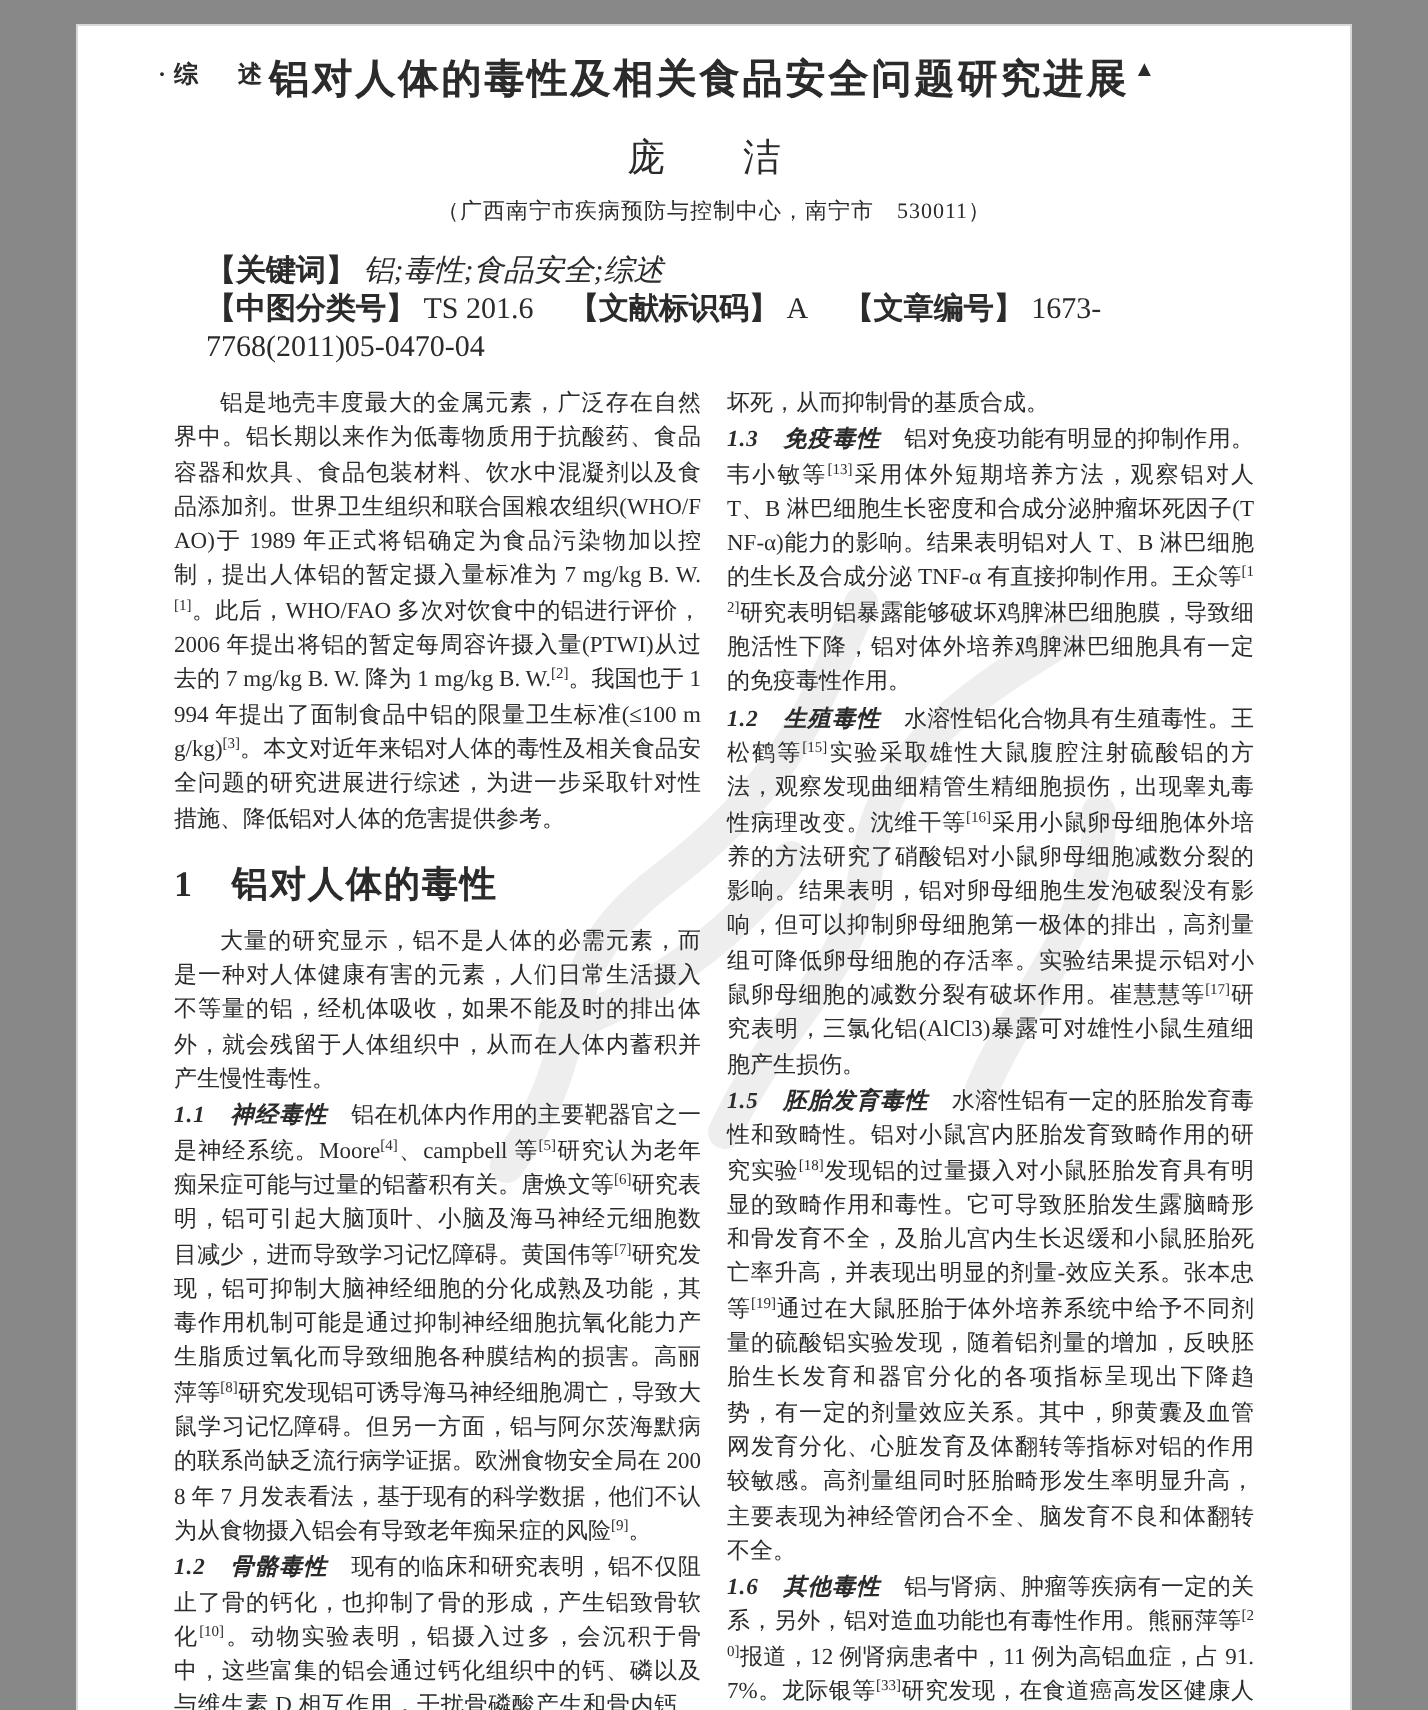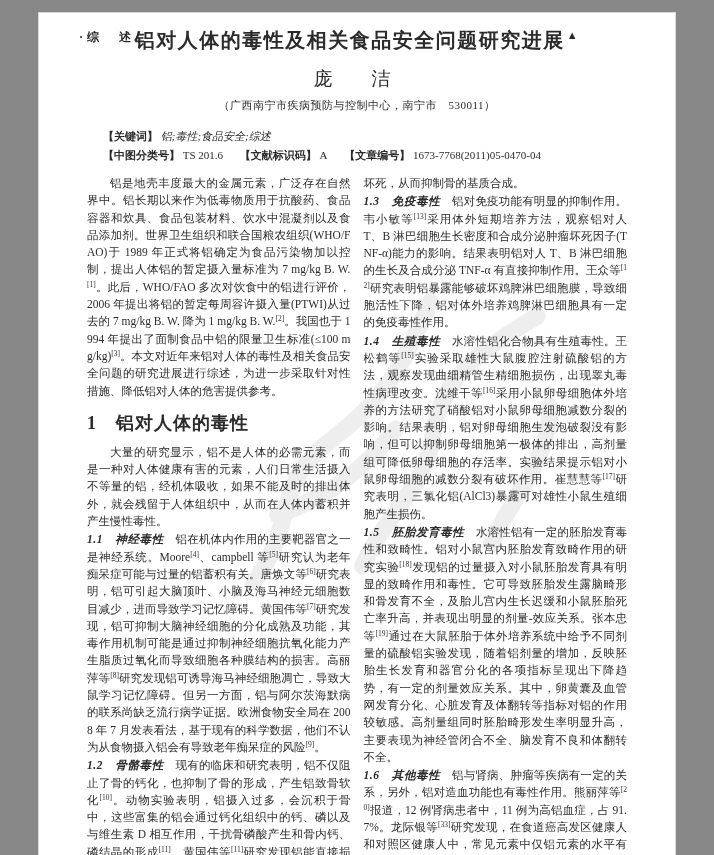--- a/index.html
+++ b/index.html
@@ -33,21 +33,21 @@
   }
   .head{text-align:center;}
   .title{
     font-size:20px;font-weight:bold;letter-spacing:1.5px;
     line-height:28px;margin:8px 40px 0;
   }
   .title .fn-mark{font-size:11px;vertical-align:8px;margin-left:2px;}
   .author{margin-top:12px;font-size:19px;letter-spacing:10px;}
   .affiliation{margin-top:6px;font-size:11px;letter-spacing:.5px;}
 
-  .meta{margin:14px 64px 0;font-size:11px;line-height:19px;}
+  .meta{margin:14px 64px 0;font-size:15px;line-height:19px;}
   .meta-label{font-weight:bold;}
   .meta-val{margin-right:14px;}
   .kai{font-style:italic;}
 
   .columns{
     display:flex;gap:13px;
     padding:10px 48px 0;
     box-sizing:border-box;
   }
   .col{width:321px;}
@@ -116,19 +116,19 @@
           <p class="para sub"><span class="subhead">1.1　神经毒性</span>　铝在机体内作用的主要靶器官之一是神经系统。Moore<sup class="ref">[4]</sup>、campbell 等<sup class="ref">[5]</sup>研究认为老年痴呆症可能与过量的铝蓄积有关。唐焕文等<sup class="ref">[6]</sup>研究表明，铝可引起大脑顶叶、小脑及海马神经元细胞数目减少，进而导致学习记忆障碍。黄国伟等<sup class="ref">[7]</sup>研究发现，铝可抑制大脑神经细胞的分化成熟及功能，其毒作用机制可能是通过抑制神经细胞抗氧化能力产生脂质过氧化而导致细胞各种膜结构的损害。高丽萍等<sup class="ref">[8]</sup>研究发现铝可诱导海马神经细胞凋亡，导致大鼠学习记忆障碍。但另一方面，铝与阿尔茨海默病的联系尚缺乏流行病学证据。欧洲食物安全局在 2008 年 7 月发表看法，基于现有的科学数据，他们不认为从食物摄入铝会有导致老年痴呆症的风险<sup class="ref">[9]</sup>。</p>
           <p class="para sub"><span class="subhead">1.2　骨骼毒性</span>　现有的临床和研究表明，铝不仅阻止了骨的钙化，也抑制了骨的形成，产生铝致骨软化<sup class="ref">[10]</sup>。动物实验表明，铝摄入过多，会沉积于骨中，这些富集的铝会通过钙化组织中的钙、磷以及与维生素 D 相互作用，干扰骨磷酸产生和骨内钙、磷结晶的形成<sup class="ref">[11]</sup>。黄国伟等<sup class="ref">[11]</sup>研究发现铝能直接损害体外培养的人胚成骨细胞的活性，使细胞变性</p>
           <div class="footnote-block">
             <div class="footnote-rule"></div>
             <div class="footnote"><span class="fn-tri">▲</span>基金项目：广西卫生厅卫生科研计划项目（ Z20100226）</div>
           </div>
         </div>
       <div class="col">
           <p class="para cont">坏死，从而抑制骨的基质合成。</p>
           <p class="para sub"><span class="subhead">1.3　免疫毒性</span>　铝对免疫功能有明显的抑制作用。韦小敏等<sup class="ref">[13]</sup>采用体外短期培养方法，观察铝对人 T、B 淋巴细胞生长密度和合成分泌肿瘤坏死因子(TNF-α)能力的影响。结果表明铝对人 T、B 淋巴细胞的生长及合成分泌 TNF-α 有直接抑制作用。王众等<sup class="ref">[12]</sup>研究表明铝暴露能够破坏鸡脾淋巴细胞膜，导致细胞活性下降，铝对体外培养鸡脾淋巴细胞具有一定的免疫毒性作用。</p>
-          <p class="para sub"><span class="subhead">1.4　生殖毒性</span>　水溶性铝化合物具有生殖毒性。王松鹤等<sup class="ref">[15]</sup>实验采取雄性大鼠腹腔注射硫酸铝的方法，观察发现曲细精管生精细胞损伤，出现睾丸毒性病理改变。沈维干等<sup class="ref">[16]</sup>采用小鼠卵母细胞体外培养的方法研究了硝酸铝对小鼠卵母细胞减数分裂的影响。结果表明，铝对卵母细胞生发泡破裂没有影响，但可以抑制卵母细胞第一极体的排出，高剂量组可降低卵母细胞的存活率。实验结果提示铝对小鼠卵母细胞的减数分裂有破坏作用。崔慧慧等<sup class="ref">[17]</sup>研究表明，三氯化铝(AlCl3)暴露可对雄性小鼠生殖细胞产生损伤。</p>
+          <p class="para sub"><span class="subhead">1.2　生殖毒性</span>　水溶性铝化合物具有生殖毒性。王松鹤等<sup class="ref">[15]</sup>实验采取雄性大鼠腹腔注射硫酸铝的方法，观察发现曲细精管生精细胞损伤，出现睾丸毒性病理改变。沈维干等<sup class="ref">[16]</sup>采用小鼠卵母细胞体外培养的方法研究了硝酸铝对小鼠卵母细胞减数分裂的影响。结果表明，铝对卵母细胞生发泡破裂没有影响，但可以抑制卵母细胞第一极体的排出，高剂量组可降低卵母细胞的存活率。实验结果提示铝对小鼠卵母细胞的减数分裂有破坏作用。崔慧慧等<sup class="ref">[17]</sup>研究表明，三氯化铝(AlCl3)暴露可对雄性小鼠生殖细胞产生损伤。</p>
           <p class="para sub"><span class="subhead">1.5　胚胎发育毒性</span>　水溶性铝有一定的胚胎发育毒性和致畸性。铝对小鼠宫内胚胎发育致畸作用的研究实验<sup class="ref">[18]</sup>发现铝的过量摄入对小鼠胚胎发育具有明显的致畸作用和毒性。它可导致胚胎发生露脑畸形和骨发育不全，及胎儿宫内生长迟缓和小鼠胚胎死亡率升高，并表现出明显的剂量-效应关系。张本忠等<sup class="ref">[19]</sup>通过在大鼠胚胎于体外培养系统中给予不同剂量的硫酸铝实验发现，随着铝剂量的增加，反映胚胎生长发育和器官分化的各项指标呈现出下降趋势，有一定的剂量效应关系。其中，卵黄囊及血管网发育分化、心脏发育及体翻转等指标对铝的作用较敏感。高剂量组同时胚胎畸形发生率明显升高，主要表现为神经管闭合不全、脑发育不良和体翻转不全。</p>
           <p class="para sub"><span class="subhead">1.6　其他毒性</span>　铝与肾病、肿瘤等疾病有一定的关系，另外，铝对造血功能也有毒性作用。熊丽萍等<sup class="ref">[20]</sup>报道，12 例肾病患者中，11 例为高铝血症，占 91.7%。龙际银等<sup class="ref">[33]</sup>研究发现，在食道癌高发区健康人和对照区健康人中，常见元素中仅铝元素的水平有显著差异，至少说明，铝与食道癌有一定的相关性。据报道<sup class="ref">[22]</sup>，铝是细胞性贫血和肾疾病晚期恶性贫血的一个因素。</p>
         </div>
     </div>
   </div>
 </div>
 
 </body></html>

